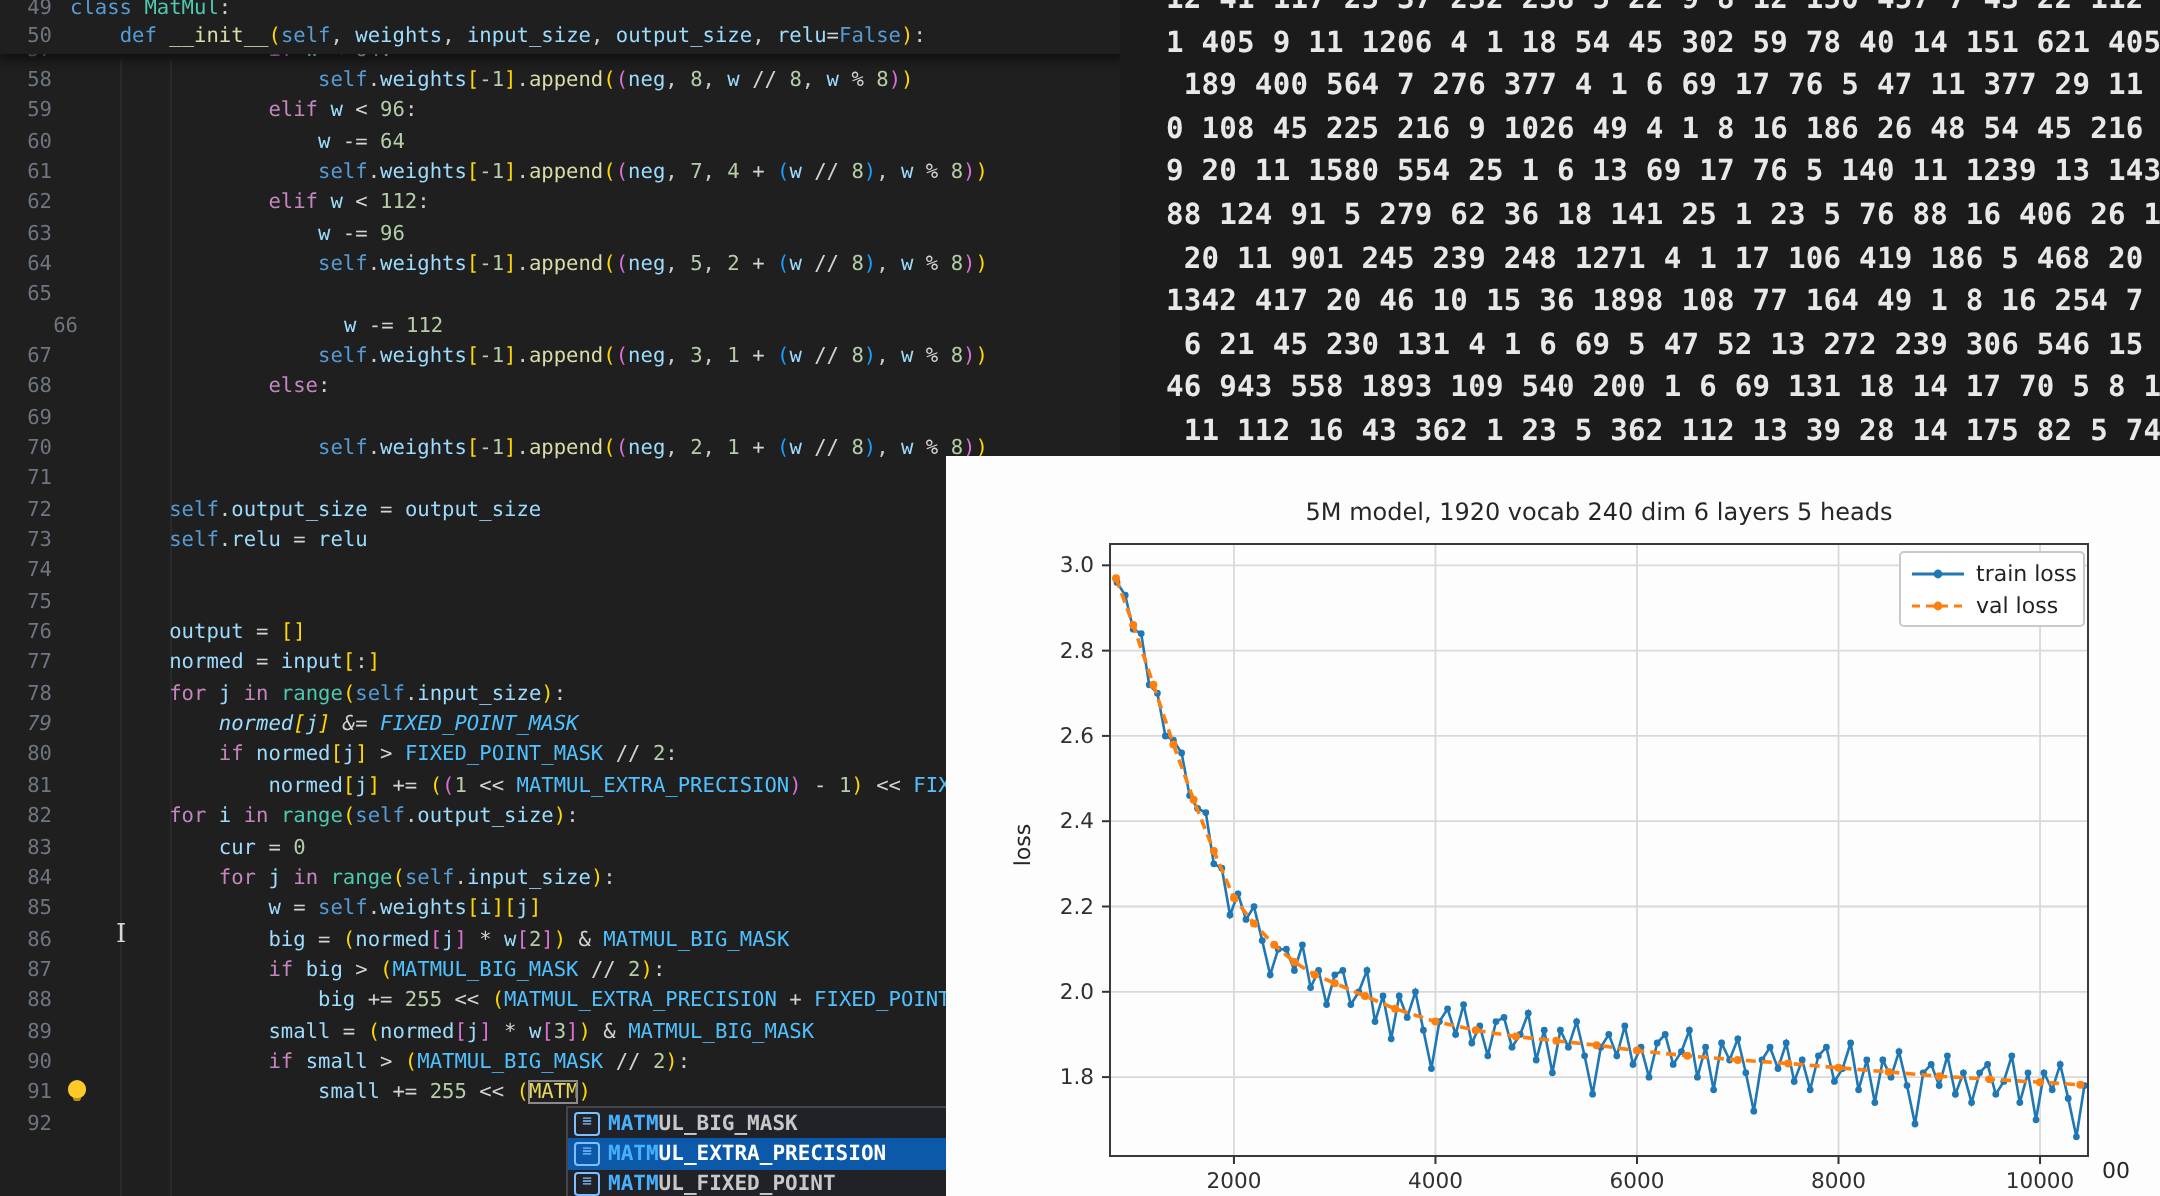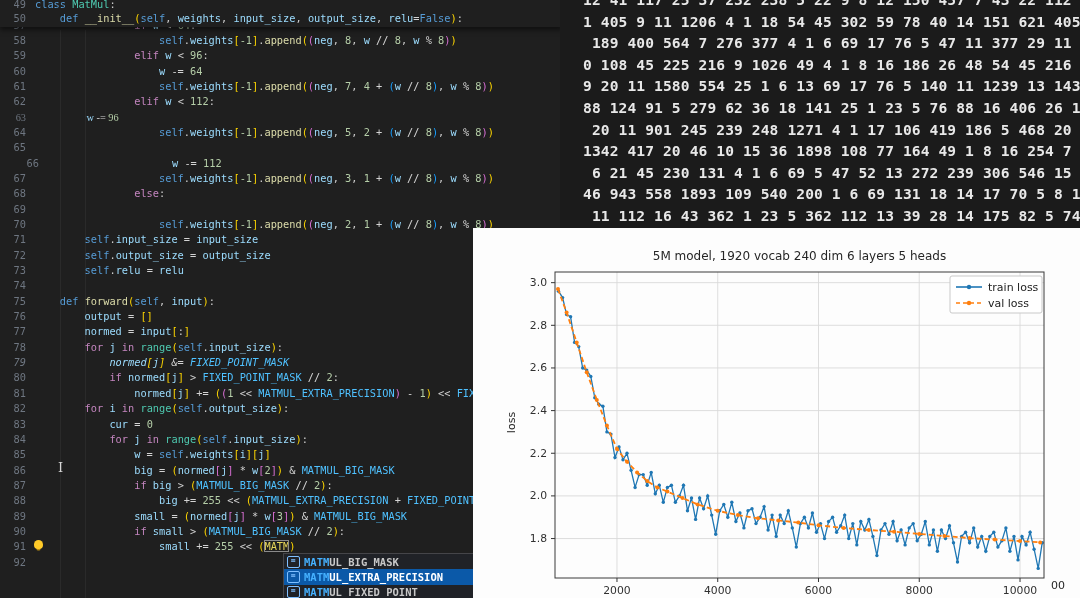--- a/index.html
+++ b/index.html
@@ -63,33 +63,33 @@
   <div id="editor">
     <div class="guide" style="left:59.8px"></div>
     <div class="guide" style="left:84.6px"></div>
     <div id="code-lines">
         <div class="crow" style="top: 17.66px;"><span class="gut">57</span><span class="ctext"><span class="tk-w">                </span><span class="tk-k">if</span><span class="tk-w"> </span><span class="tk-v">w</span><span class="tk-w"> </span><span class="tk-o">&lt;</span><span class="tk-w"> </span><span class="tk-n">64</span><span class="tk-w">:</span></span></div>
         <div class="crow" style="top: 33px;"><span class="gut">58</span><span class="ctext"><span class="tk-w">                    </span><span class="tk-d">self</span><span class="tk-w">.</span><span class="tk-v">weights</span><span class="tk-p">[</span><span class="tk-n">-1</span><span class="tk-p">]</span><span class="tk-w">.</span><span class="tk-f">append</span><span class="tk-p">(</span><span class="tk-q">(</span><span class="tk-v">neg</span><span class="tk-w">, </span><span class="tk-n">8</span><span class="tk-w">, </span><span class="tk-v">w</span><span class="tk-w"> </span><span class="tk-o">//</span><span class="tk-w"> </span><span class="tk-n">8</span><span class="tk-w">, </span><span class="tk-v">w</span><span class="tk-w"> </span><span class="tk-o">%</span><span class="tk-w"> </span><span class="tk-n">8</span><span class="tk-q">)</span><span class="tk-p">)</span></span></div>
         <div class="crow" style="top: 48.34px;"><span class="gut">59</span><span class="ctext"><span class="tk-w">                </span><span class="tk-k">elif</span><span class="tk-w"> </span><span class="tk-v">w</span><span class="tk-w"> </span><span class="tk-o">&lt;</span><span class="tk-w"> </span><span class="tk-n">96</span><span class="tk-w">:</span></span></div>
         <div class="crow" style="top: 63.68px;"><span class="gut">60</span><span class="ctext"><span class="tk-w">                    </span><span class="tk-v">w</span><span class="tk-w"> </span><span class="tk-o">-=</span><span class="tk-w"> </span><span class="tk-n">64</span></span></div>
         <div class="crow" style="top: 79.02px;"><span class="gut">61</span><span class="ctext"><span class="tk-w">                    </span><span class="tk-d">self</span><span class="tk-w">.</span><span class="tk-v">weights</span><span class="tk-p">[</span><span class="tk-n">-1</span><span class="tk-p">]</span><span class="tk-w">.</span><span class="tk-f">append</span><span class="tk-p">(</span><span class="tk-q">(</span><span class="tk-v">neg</span><span class="tk-w">, </span><span class="tk-n">7</span><span class="tk-w">, </span><span class="tk-n">4</span><span class="tk-w"> </span><span class="tk-o">+</span><span class="tk-w"> </span><span class="tk-b">(</span><span class="tk-v">w</span><span class="tk-w"> </span><span class="tk-o">//</span><span class="tk-w"> </span><span class="tk-n">8</span><span class="tk-b">)</span><span class="tk-w">, </span><span class="tk-v">w</span><span class="tk-w"> </span><span class="tk-o">%</span><span class="tk-w"> </span><span class="tk-n">8</span><span class="tk-q">)</span><span class="tk-p">)</span></span></div>
         <div class="crow" style="top: 94.36px; padding-left: 27px;"><span class="gut">62</span><span class="ctext"><span class="tk-w">                </span><span class="tk-k">elif</span><span class="tk-w"> </span><span class="tk-v">w</span><span class="tk-w"> </span><span class="tk-o">&lt;</span><span class="tk-w"> </span><span class="tk-n">112</span><span class="tk-w">:</span></span></div>
-        <div class="crow" style="top: 109.7px; font-family: Liberation Serif, serif;"><span class="gut">63</span><span class="ctext"><span class="tk-w">                    </span><span class="tk-v">w</span><span class="tk-w"> </span><span class="tk-o">-=</span><span class="tk-w"> </span><span class="tk-n">96</span></span></div>
+        <div class="crow" style="top: 109.7px;"><span class="gut">63</span><span class="ctext"><span class="tk-w">                    </span><span class="tk-v">w</span><span class="tk-w"> </span><span class="tk-o">-=</span><span class="tk-w"> </span><span class="tk-n">96</span></span></div>
         <div class="crow" style="top: 125.04px;"><span class="gut">64</span><span class="ctext"><span class="tk-w">                    </span><span class="tk-d">self</span><span class="tk-w">.</span><span class="tk-v">weights</span><span class="tk-p">[</span><span class="tk-n">-1</span><span class="tk-p">]</span><span class="tk-w">.</span><span class="tk-f">append</span><span class="tk-p">(</span><span class="tk-q">(</span><span class="tk-v">neg</span><span class="tk-w">, </span><span class="tk-n">5</span><span class="tk-w">, </span><span class="tk-n">2</span><span class="tk-w"> </span><span class="tk-o">+</span><span class="tk-w"> </span><span class="tk-b">(</span><span class="tk-v">w</span><span class="tk-w"> </span><span class="tk-o">//</span><span class="tk-w"> </span><span class="tk-n">8</span><span class="tk-b">)</span><span class="tk-w">, </span><span class="tk-v">w</span><span class="tk-w"> </span><span class="tk-o">%</span><span class="tk-w"> </span><span class="tk-n">8</span><span class="tk-q">)</span><span class="tk-p">)</span></span></div>
         <div class="crow" style="top: 140.38px;"><span class="gut">65</span></div>
         <div class="crow" style="top: 155.72px; margin-left: 13px;"><span class="gut">66</span><span class="ctext"><span class="tk-w">                    </span><span class="tk-v">w</span><span class="tk-w"> </span><span class="tk-o">-=</span><span class="tk-w"> </span><span class="tk-n">112</span></span></div>
         <div class="crow" style="top: 171.06px;"><span class="gut">67</span><span class="ctext"><span class="tk-w">                    </span><span class="tk-d">self</span><span class="tk-w">.</span><span class="tk-v">weights</span><span class="tk-p">[</span><span class="tk-n">-1</span><span class="tk-p">]</span><span class="tk-w">.</span><span class="tk-f">append</span><span class="tk-p">(</span><span class="tk-q">(</span><span class="tk-v">neg</span><span class="tk-w">, </span><span class="tk-n">3</span><span class="tk-w">, </span><span class="tk-n">1</span><span class="tk-w"> </span><span class="tk-o">+</span><span class="tk-w"> </span><span class="tk-b">(</span><span class="tk-v">w</span><span class="tk-w"> </span><span class="tk-o">//</span><span class="tk-w"> </span><span class="tk-n">8</span><span class="tk-b">)</span><span class="tk-w">, </span><span class="tk-v">w</span><span class="tk-w"> </span><span class="tk-o">%</span><span class="tk-w"> </span><span class="tk-n">8</span><span class="tk-q">)</span><span class="tk-p">)</span></span></div>
         <div class="crow" style="top: 186.4px;"><span class="gut">68</span><span class="ctext"><span class="tk-w">                </span><span class="tk-k">else</span><span class="tk-w">:</span></span></div>
         <div class="crow" style="top: 201.74px;"><span class="gut">69</span></div>
         <div class="crow" style="top: 217.08px;"><span class="gut">70</span><span class="ctext"><span class="tk-w">                    </span><span class="tk-d">self</span><span class="tk-w">.</span><span class="tk-v">weights</span><span class="tk-p">[</span><span class="tk-n">-1</span><span class="tk-p">]</span><span class="tk-w">.</span><span class="tk-f">append</span><span class="tk-p">(</span><span class="tk-q">(</span><span class="tk-v">neg</span><span class="tk-w">, </span><span class="tk-n">2</span><span class="tk-w">, </span><span class="tk-n">1</span><span class="tk-w"> </span><span class="tk-o">+</span><span class="tk-w"> </span><span class="tk-b">(</span><span class="tk-v">w</span><span class="tk-w"> </span><span class="tk-o">//</span><span class="tk-w"> </span><span class="tk-n">8</span><span class="tk-b">)</span><span class="tk-w">, </span><span class="tk-v">w</span><span class="tk-w"> </span><span class="tk-o">%</span><span class="tk-w"> </span><span class="tk-n">8</span><span class="tk-q">)</span><span class="tk-p">)</span></span></div>
-        <div class="crow" style="top: 232.42px;"><span class="gut">71</span><span class="ctext"><span class="tk-w">        </span><span class="tk-d">self</span><span class="tk-w">.</span><span class="tk-v">input_size</span><span class="tk-w"> </span><span class="tk-o">=</span><span class="tk-w"> </span><span class="tk-v">input_size</span></span></div>
+        <div class="crow" style="top: 232.42px;"><span class="gut">71</span></div>
         <div class="crow" style="top: 247.76px;"><span class="gut">72</span><span class="ctext"><span class="tk-w">        </span><span class="tk-d">self</span><span class="tk-w">.</span><span class="tk-v">output_size</span><span class="tk-w"> </span><span class="tk-o">=</span><span class="tk-w"> </span><span class="tk-v">output_size</span></span></div>
         <div class="crow" style="top: 263.1px;"><span class="gut">73</span><span class="ctext"><span class="tk-w">        </span><span class="tk-d">self</span><span class="tk-w">.</span><span class="tk-v">relu</span><span class="tk-w"> </span><span class="tk-o">=</span><span class="tk-w"> </span><span class="tk-v">relu</span></span></div>
         <div class="crow" style="top: 278.44px;"><span class="gut">74</span><span class="ctext"></span></div>
-        <div class="crow" style="top: 293.78px;"><span class="gut">75</span><span class="ctext"><span class="tk-w">    </span><span class="tk-d">def</span><span class="tk-w"> </span><span class="tk-f">forward</span><span class="tk-p">(</span><span class="tk-d">self</span><span class="tk-w">, </span><span class="tk-v">input</span><span class="tk-p">)</span><span class="tk-w">:</span></span></div>
+        <div class="crow" style="top: 293.78px;"><span class="gut">75</span></div>
         <div class="crow" style="top: 309.12px;"><span class="gut">76</span><span class="ctext"><span class="tk-w">        </span><span class="tk-v">output</span><span class="tk-w"> </span><span class="tk-o">=</span><span class="tk-w"> </span><span class="tk-p">[]</span></span></div>
         <div class="crow" style="top: 324.46px;"><span class="gut">77</span><span class="ctext"><span class="tk-w">        </span><span class="tk-v">normed</span><span class="tk-w"> </span><span class="tk-o">=</span><span class="tk-w"> </span><span class="tk-v">input</span><span class="tk-p">[</span><span class="tk-w">:</span><span class="tk-p">]</span></span></div>
         <div class="crow" style="top: 339.8px;"><span class="gut">78</span><span class="ctext"><span class="tk-w">        </span><span class="tk-k">for</span><span class="tk-w"> </span><span class="tk-v">j</span><span class="tk-w"> </span><span class="tk-k">in</span><span class="tk-w"> </span><span class="tk-t">range</span><span class="tk-p">(</span><span class="tk-d">self</span><span class="tk-w">.</span><span class="tk-v">input_size</span><span class="tk-p">)</span><span class="tk-w">:</span></span></div>
         <div class="crow" style="top: 355.14px; font-style: italic;"><span class="gut">79</span><span class="ctext"><span class="tk-w">            </span><span class="tk-v">normed</span><span class="tk-p">[</span><span class="tk-v">j</span><span class="tk-p">]</span><span class="tk-w"> </span><span class="tk-o">&amp;=</span><span class="tk-w"> </span><span class="tk-c">FIXED_POINT_MASK</span></span></div>
         <div class="crow" style="top: 370.48px;"><span class="gut">80</span><span class="ctext"><span class="tk-w">            </span><span class="tk-k">if</span><span class="tk-w"> </span><span class="tk-v">normed</span><span class="tk-p">[</span><span class="tk-v">j</span><span class="tk-p">]</span><span class="tk-w"> </span><span class="tk-o">&gt;</span><span class="tk-w"> </span><span class="tk-c">FIXED_POINT_MASK</span><span class="tk-w"> </span><span class="tk-o">//</span><span class="tk-w"> </span><span class="tk-n">2</span><span class="tk-w">:</span></span></div>
         <div class="crow" style="top: 385.82px;"><span class="gut">81</span><span class="ctext"><span class="tk-w">                </span><span class="tk-v">normed</span><span class="tk-p">[</span><span class="tk-v">j</span><span class="tk-p">]</span><span class="tk-w"> </span><span class="tk-o">+=</span><span class="tk-w"> </span><span class="tk-p">(</span><span class="tk-q">(</span><span class="tk-n">1</span><span class="tk-w"> </span><span class="tk-o">&lt;&lt;</span><span class="tk-w"> </span><span class="tk-c">MATMUL_EXTRA_PRECISION</span><span class="tk-q">)</span><span class="tk-w"> </span><span class="tk-o">-</span><span class="tk-w"> </span><span class="tk-n">1</span><span class="tk-p">)</span><span class="tk-w"> </span><span class="tk-o">&lt;&lt;</span><span class="tk-w"> </span><span class="tk-c">FIXED_POINT_MASK</span></span></div>
         <div class="crow" style="top: 401.16px;"><span class="gut">82</span><span class="ctext"><span class="tk-w">        </span><span class="tk-k">for</span><span class="tk-w"> </span><span class="tk-v">i</span><span class="tk-w"> </span><span class="tk-k">in</span><span class="tk-w"> </span><span class="tk-t">range</span><span class="tk-p">(</span><span class="tk-d">self</span><span class="tk-w">.</span><span class="tk-v">output_size</span><span class="tk-p">)</span><span class="tk-w">:</span></span></div>
         <div class="crow" style="top: 416.5px;"><span class="gut">83</span><span class="ctext"><span class="tk-w">            </span><span class="tk-v">cur</span><span class="tk-w"> </span><span class="tk-o">=</span><span class="tk-w"> </span><span class="tk-n">0</span></span></div>
         <div class="crow" style="top: 431.84px;"><span class="gut">84</span><span class="ctext"><span class="tk-w">            </span><span class="tk-k">for</span><span class="tk-w"> </span><span class="tk-v">j</span><span class="tk-w"> </span><span class="tk-k">in</span><span class="tk-w"> </span><span class="tk-t">range</span><span class="tk-p">(</span><span class="tk-d">self</span><span class="tk-w">.</span><span class="tk-v">input_size</span><span class="tk-p">)</span><span class="tk-w">:</span></span></div>
         <div class="crow" style="top: 447.18px;"><span class="gut">85</span><span class="ctext"><span class="tk-w">                </span><span class="tk-v">w</span><span class="tk-w"> </span><span class="tk-o">=</span><span class="tk-w"> </span><span class="tk-d">self</span><span class="tk-w">.</span><span class="tk-v">weights</span><span class="tk-p">[</span><span class="tk-v">i</span><span class="tk-p">]</span><span class="tk-p">[</span><span class="tk-v">j</span><span class="tk-p">]</span></span></div>

